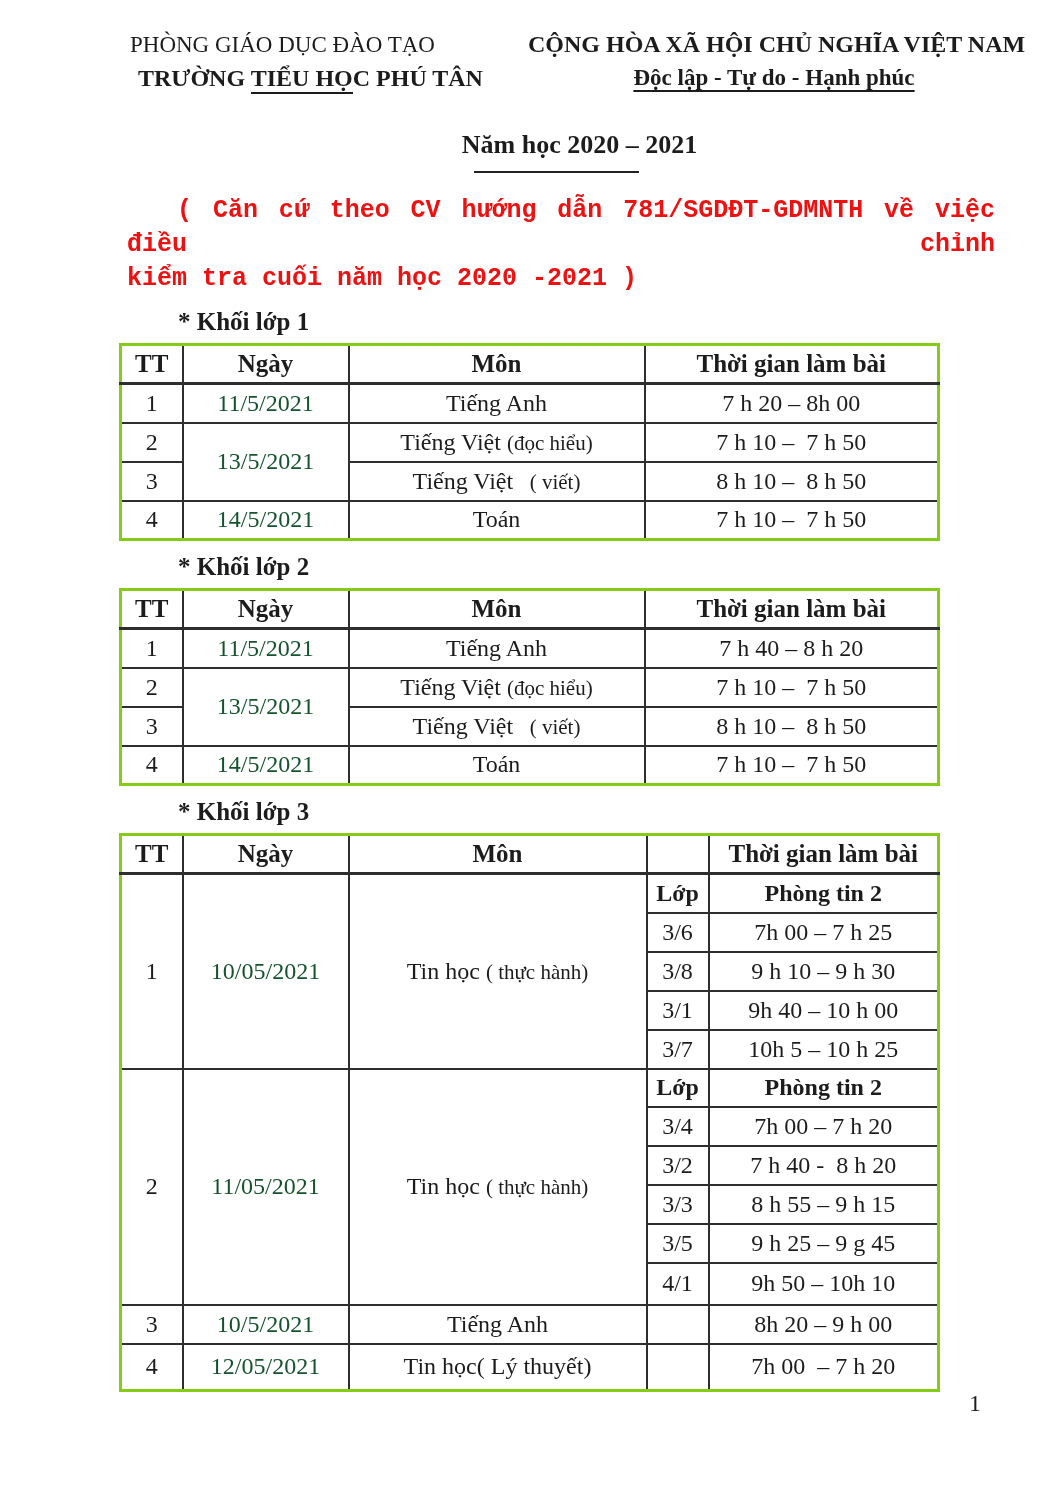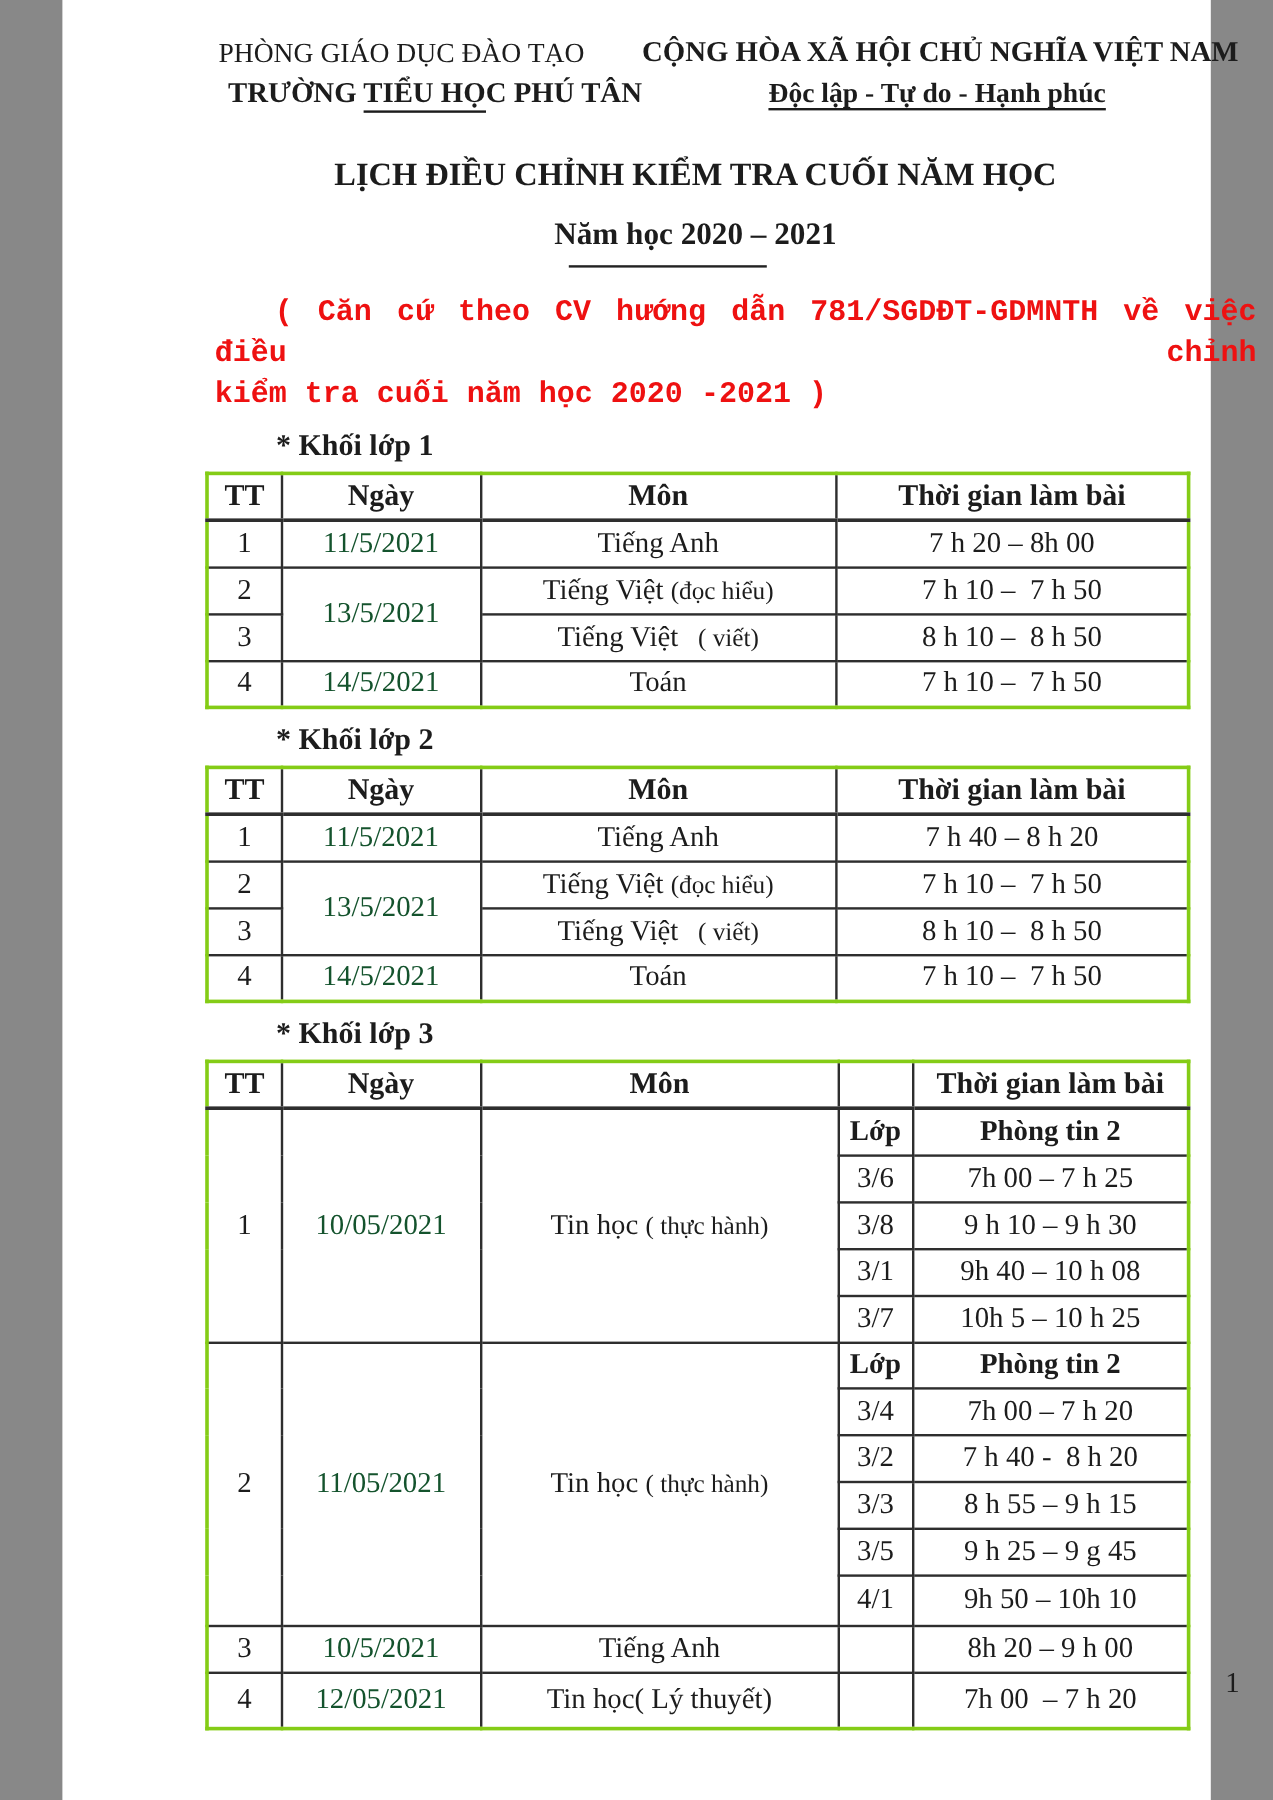--- a/index.html
+++ b/index.html
@@ -1,17 +1,17 @@
 <!DOCTYPE html>
 <html lang="vi"><head>
 <meta charset="utf-8">
 <style>
   html,body { margin:0; padding:0; background:#888; }
   .page {
-    position:relative; width:957px; height:1500px; margin:0 auto;
+    position:relative; width:1061px; height:1500px; margin:0 auto;
     background:#ffffff; box-sizing:border-box;
     padding:28px 67px 0 119px;
     color:#1c1c1c;
     font-family:"Liberation Serif","DejaVu Serif",serif;
   }
   
   .doc-header { display:flex; justify-content:space-between; align-items:flex-start; }
   .hl { font-size:23px; line-height:33px; margin-left:11px; white-space:nowrap; }
   .hl .school { font-weight:bold; font-size:24px; padding-left:8px; margin-top:1px; }
   .school .u-part { border-bottom:2px solid #1c1c1c; padding-bottom:1px; }
@@ -61,21 +61,20 @@
       <div>PHÒNG GIÁO DỤC ĐÀO TẠO</div>
       <div class="school"><span>TRƯỜNG </span><span class="u-part">TIỂU HỌ</span><span>C PHÚ TÂN</span></div>
     </div>
     <div class="hr-block">
       <div class="l1">CỘNG HÒA XÃ HỘI CHỦ NGHĨA VIỆT NAM</div>
       <div class="l2">Độc lập - Tự do - Hạnh phúc</div>
     </div>
   </div>
 
   <div class="title-block">
-    <div class="t1">LỊCH ĐIỀU CHỈNH KIỂM TRA CUỐI NĂM HỌC</div>
     <div class="t2">Năm học 2020 – 2021</div>
     <div class="rule"></div>
   </div>
 
   <div class="basis">
     <div class="bl1">( Căn cứ theo CV hướng dẫn 781/SGDĐT-GDMNTH về việc điều chỉnh</div>
     <div class="bl2">kiểm tra cuối năm học 2020 -2021 )</div>
   </div>
 
   <div class="grade-heading">* Khối lớp 1</div>
@@ -188,21 +187,21 @@
     <tr class="rh">
       <td>3/6</td>
       <td class="c-time3">7h 00 – 7 h 25</td>
     </tr>
     <tr class="rh">
       <td>3/8</td>
       <td class="c-time3">9 h 10 – 9 h 30</td>
     </tr>
     <tr class="rh">
       <td>3/1</td>
-      <td class="c-time3">9h 40 – 10 h 08</td>
+      <td class="c-time3">9h 40 – 10 h 00</td>
     </tr>
     <tr class="rh">
       <td>3/7</td>
       <td class="c-time3">10h 5 – 10 h 25</td>
     </tr>
 
     <tr class="rh38">
       <td rowspan="6">2</td>
       <td rowspan="6" class="c-date">11/05/2021</td>
       <td rowspan="6" class="c-mon"><span>Tin học</span><span class="note">( thực hành)</span></td>

